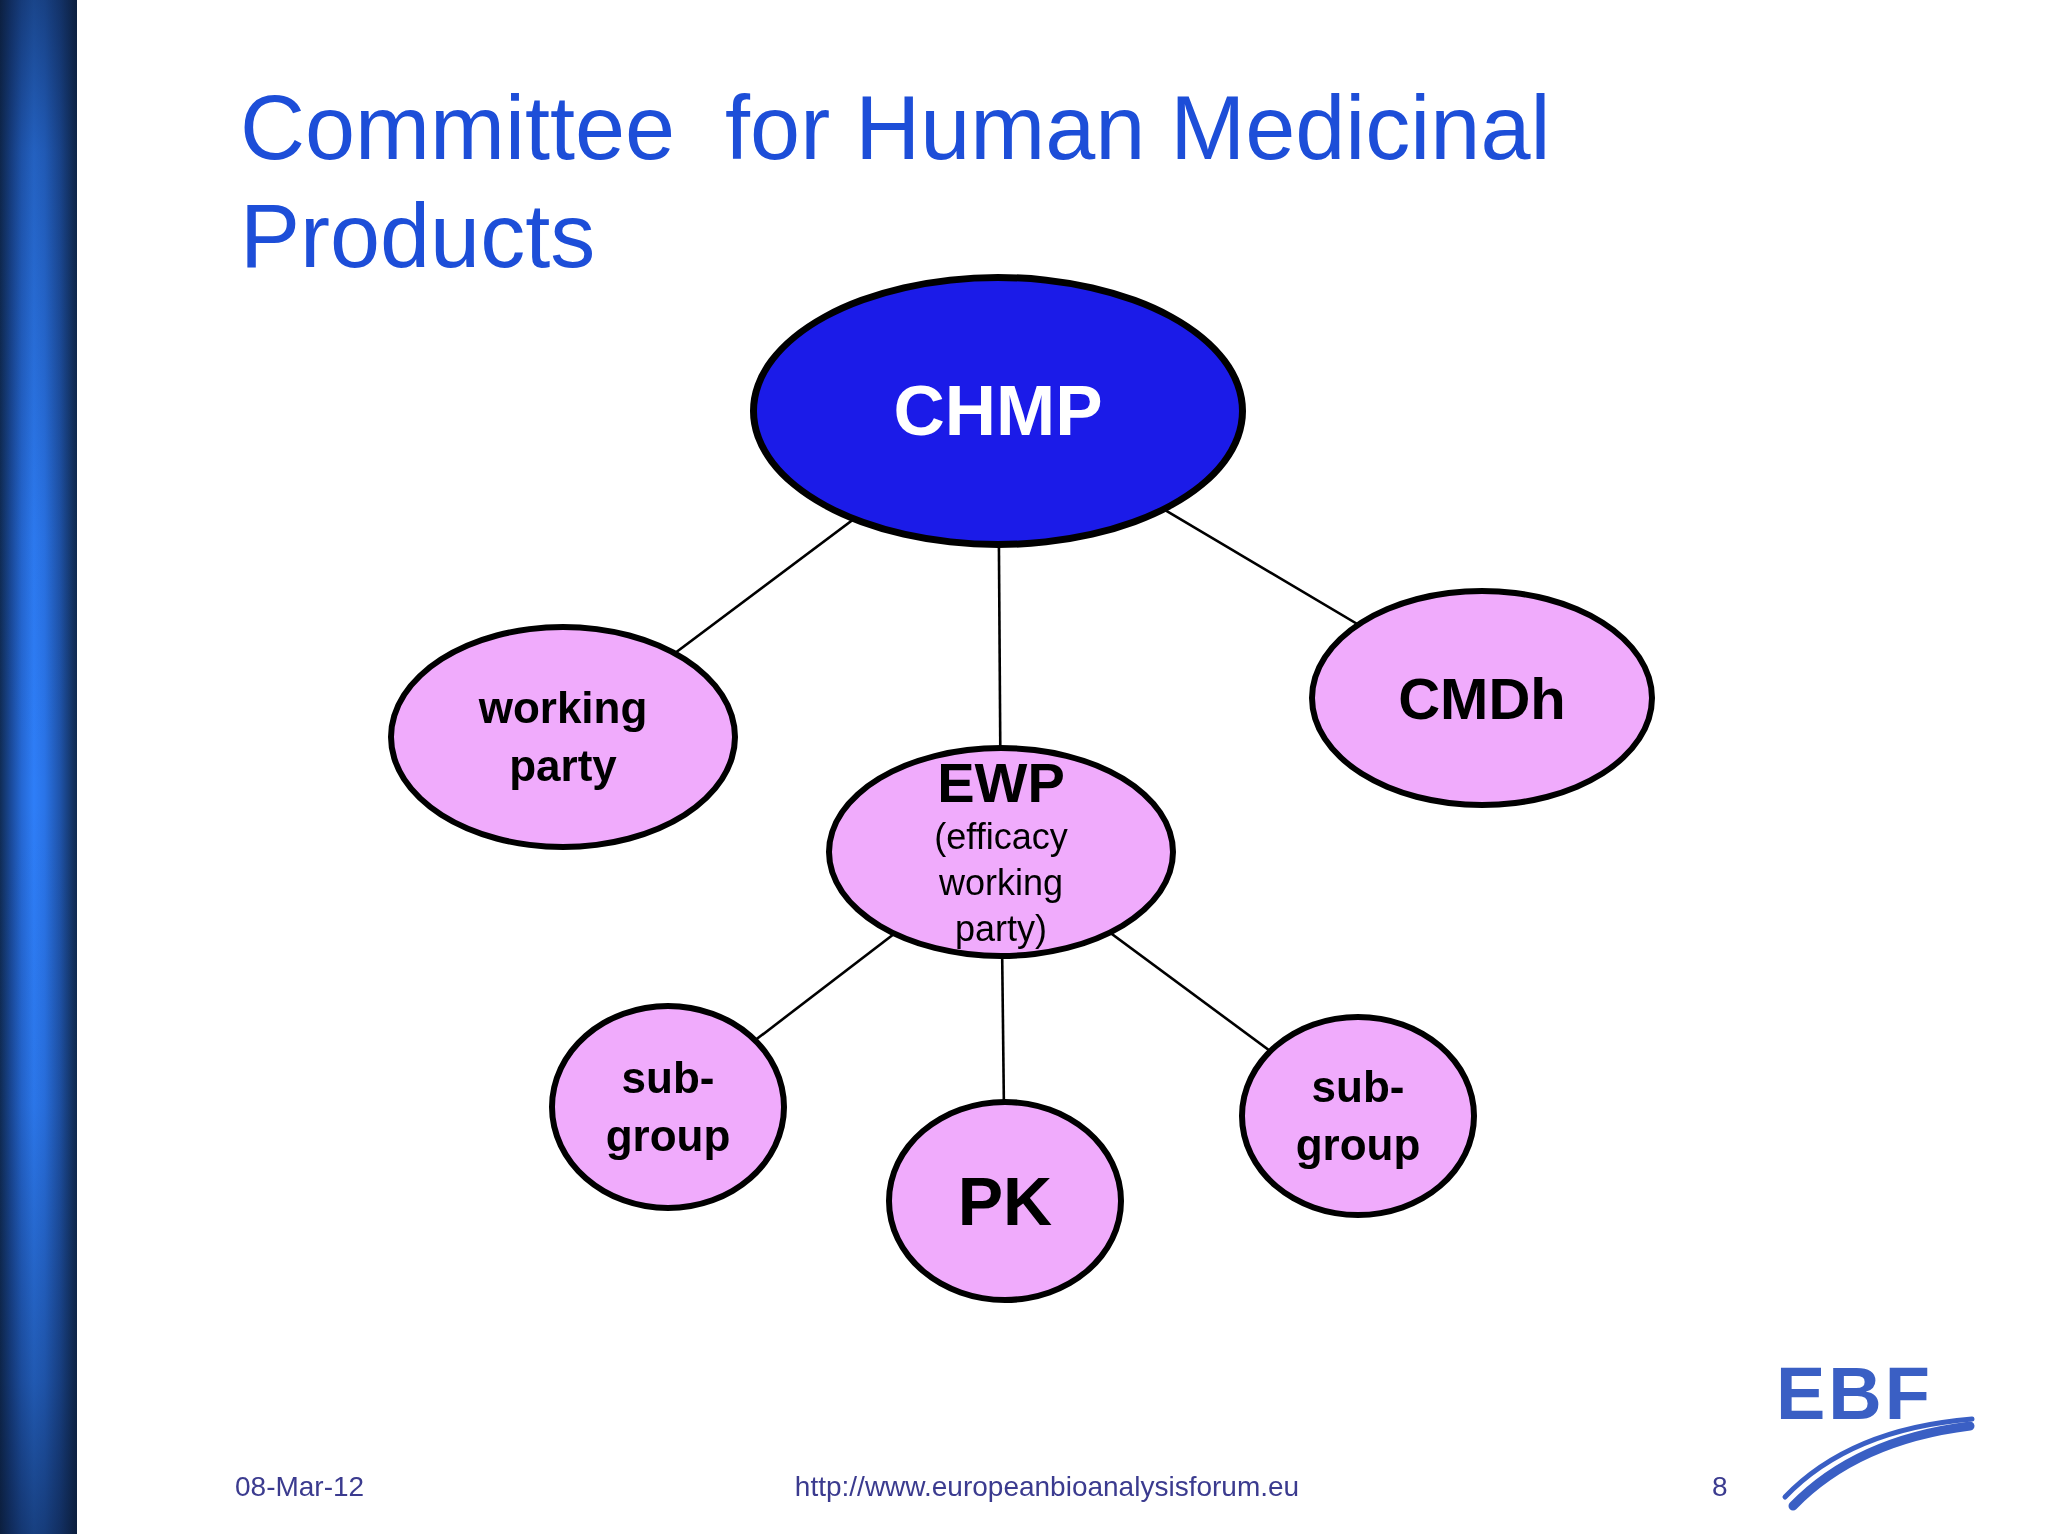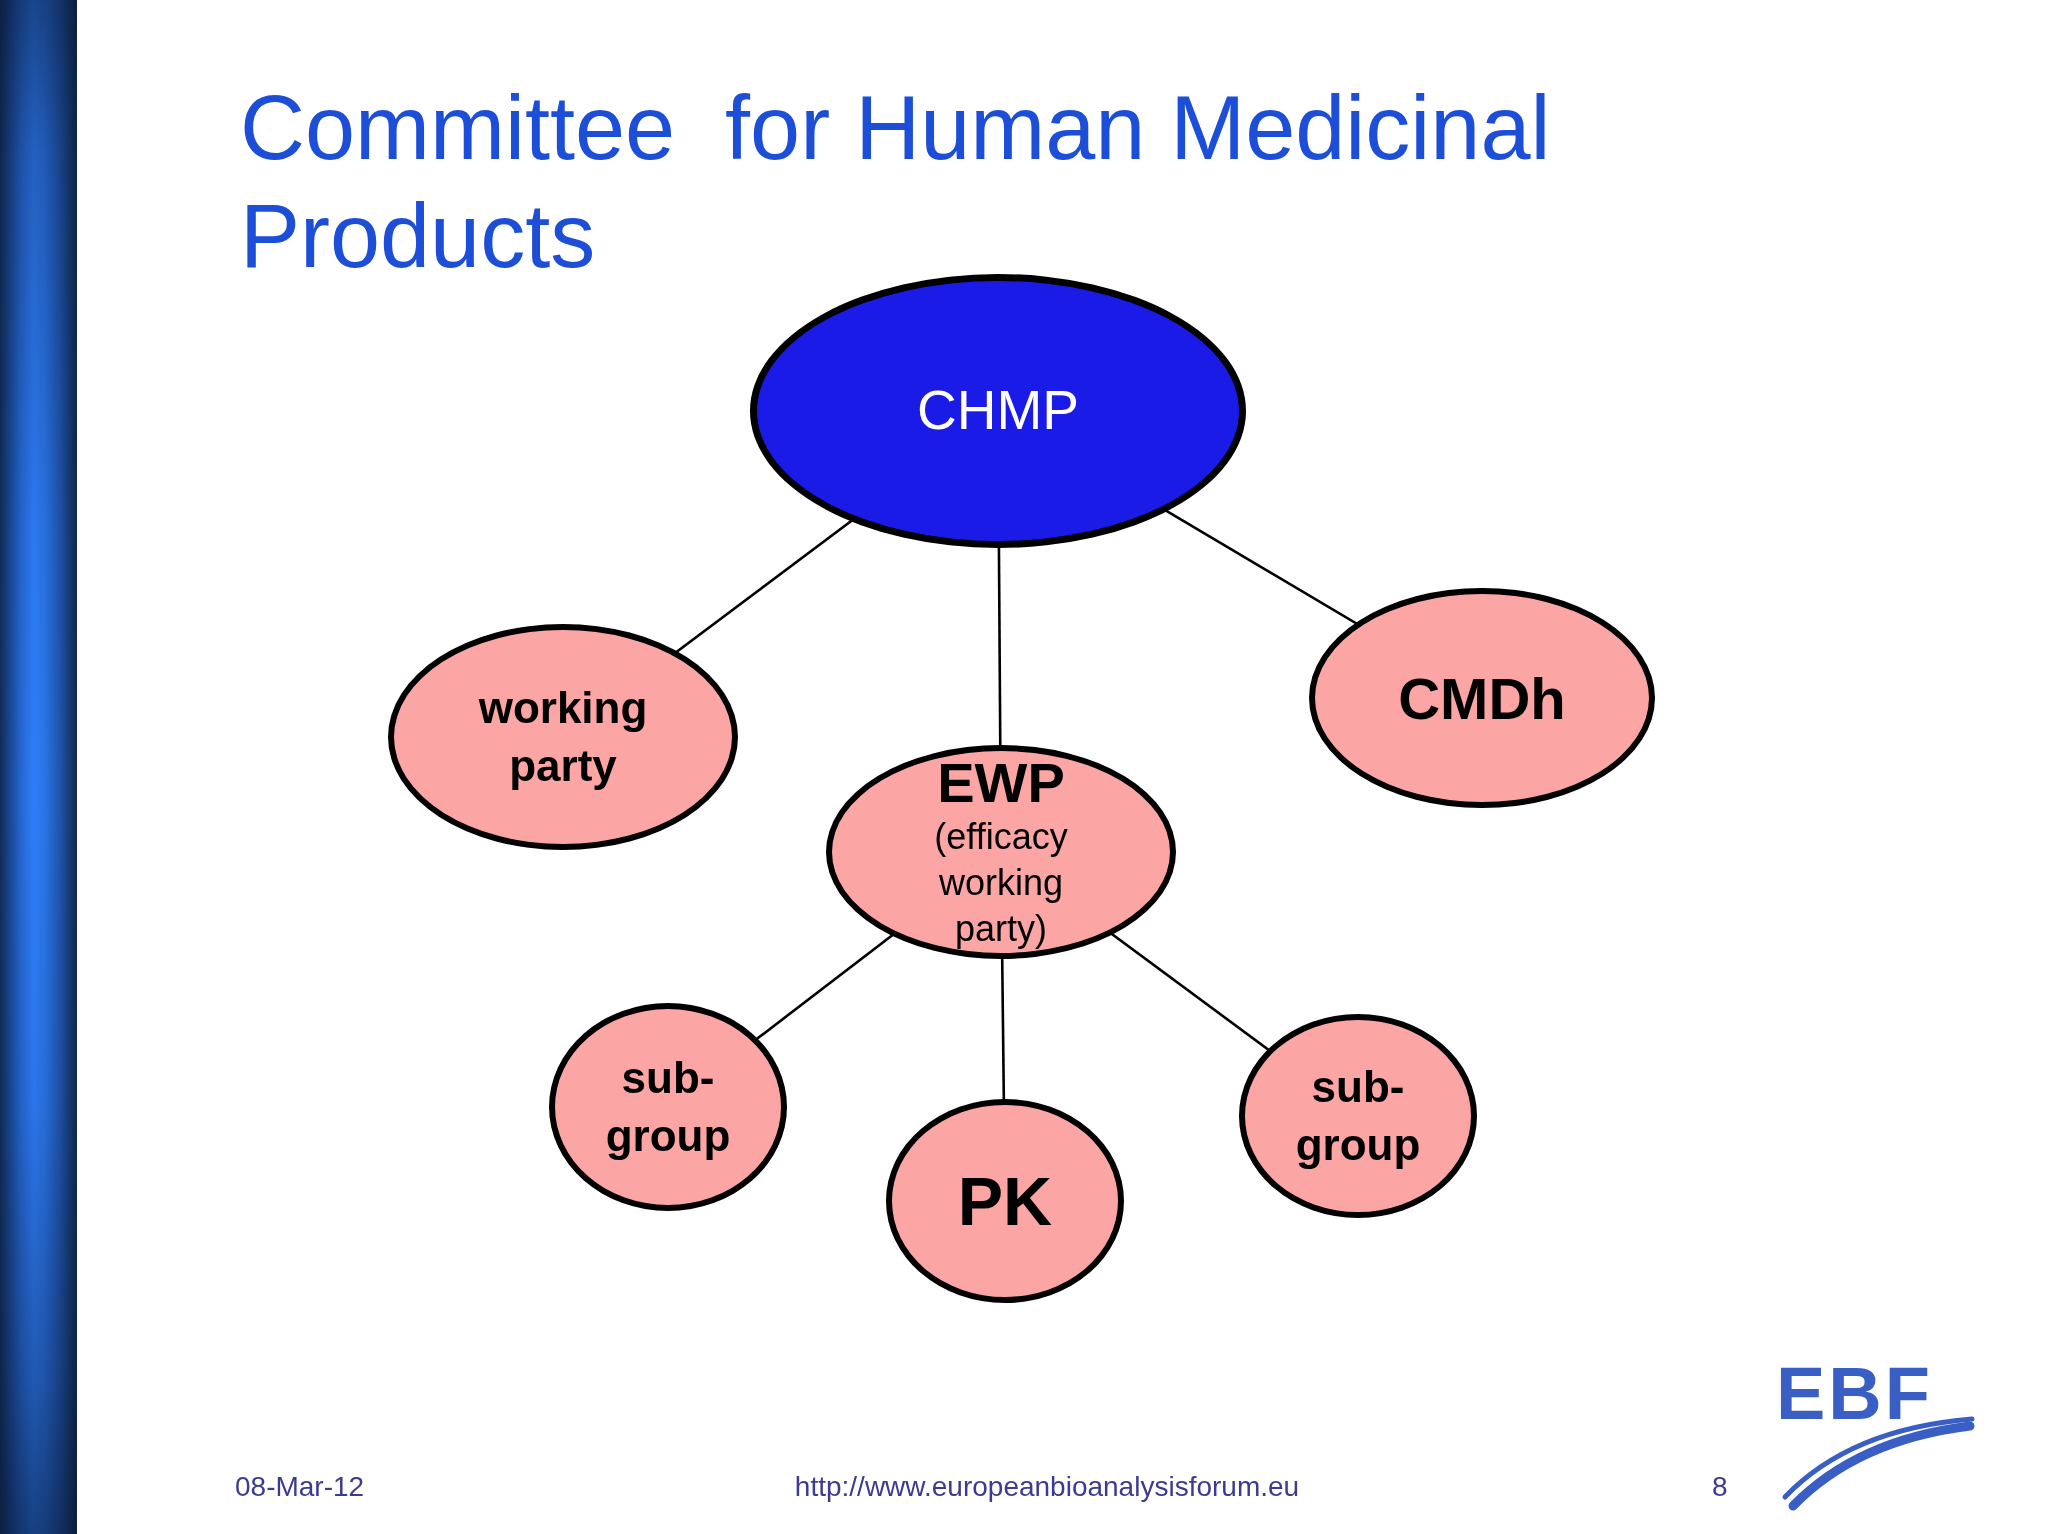--- a/index.html
+++ b/index.html
@@ -50,41 +50,41 @@
     z-index: 1;
   }
   #edges line { stroke: #000000; stroke-width: 2.6px; }
 
   
   .node {
     position: absolute;
     z-index: 2;
     border: 6px solid #000000;
     border-radius: 50%;
-    background: #fca5a5;
+    background: #f0abfc;
     display: flex;
     flex-direction: column;
     align-items: center;
     justify-content: center;
     text-align: center;
     color: #000000;
     font-weight: bold;
     box-sizing: border-box;
   }
   .node .label { white-space: pre-line; }
 
   #node-chmp {
     left: 750px; top: 274px; width: 496px; height: 274px;
     background: #1B1BE8;
     border-width: 7px;
   }
   #node-chmp .label {
     color: #ffffff;
-    font-weight: normal;
-    font-size: 55px;
+    font-weight: bold;
+    font-size: 71px;
     line-height: 1.05;
   }
 
   #node-working-party { left: 388px; top: 624px; width: 350px; height: 226px; }
   #node-working-party .label { font-size: 44px; line-height: 1.32; }
 
   #node-ewp { left: 826px; top: 745px; width: 350px; height: 214px; }
   #node-ewp .label { font-size: 56px; line-height: 1.1; }
   #node-ewp .sublabel {
     font-size: 36px; line-height: 1.28;

